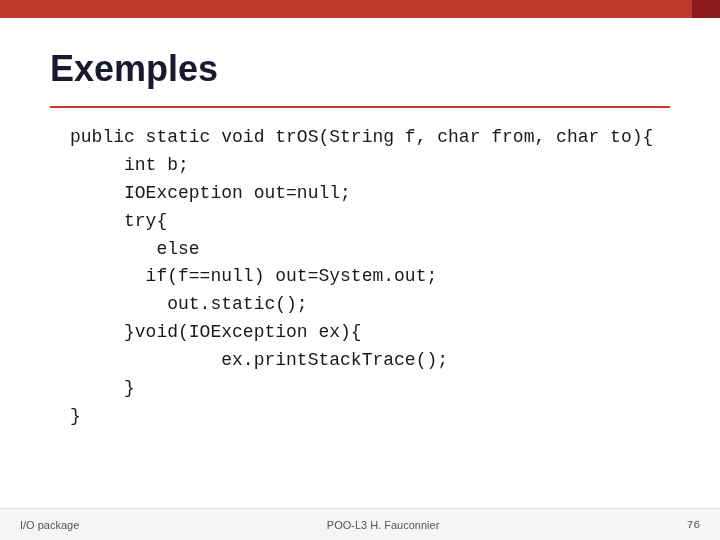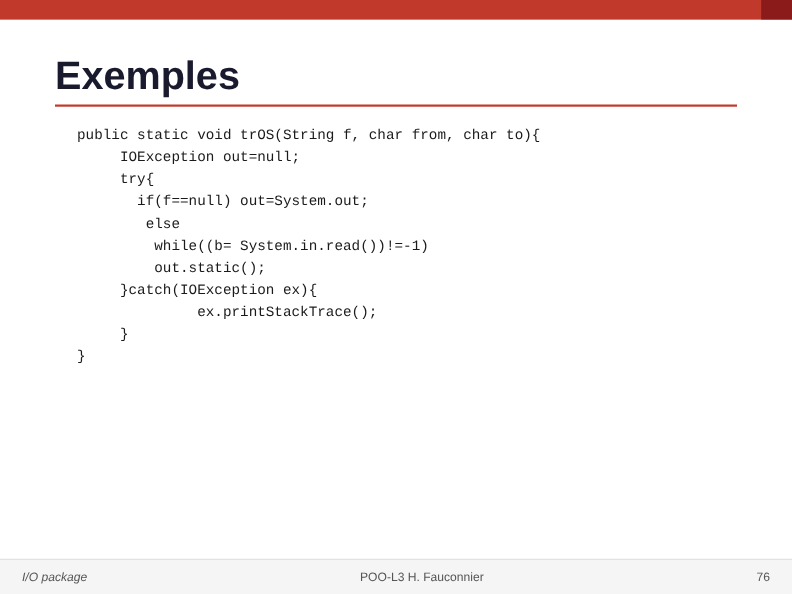--- a/index.html
+++ b/index.html
@@ -42,34 +42,34 @@
       width: 720px;
       height: 490px;
       background: #ffffff;
       padding: 30px 50px 20px 50px;
     }
 
     .slide-title {
       font-size: 36px;
       font-weight: bold;
       color: #1a1a2e;
-      margin-bottom: 5px;
+      margin-bottom: 16px;
       font-family: Arial, sans-serif;
     }
 
     .divider {
       width: 100%;
       height: 2px;
       background: #c0392b;
       margin-bottom: 16px;
     }
 
     .code-block {
       font-family: 'Courier New', Courier, monospace;
-      font-size: 13px;
+      font-size: 18px;
       color: #1a1a1a;
       line-height: 1.55;
       padding-left: 20px;
     }
 
     .code-line {
       white-space: pre;
       display: block;
     }
 
@@ -84,53 +84,52 @@
       display: flex;
       align-items: center;
       justify-content: space-between;
       padding: 0 20px;
     }
 
     .footer-left {
       font-size: 11px;
       color: #555;
       font-family: Arial, sans-serif;
-      font-style: italic;
     }
 
     .footer-center {
       font-size: 11px;
       color: #555;
       font-family: Liberation Sans, sans-serif;
     }
 
     .footer-right {
       font-size: 11px;
       color: #555;
-      font-family: Liberation Sans, sans-serif;
+      font-family: Liberation Mono, monospace;
     }
   </style>
 </head>
 <body>
 
 <div class="top-bar"></div>
 <div class="corner-box"></div>
 
 <div class="slide-content">
   <div class="slide-title">Exemples</div>
   <div class="divider"></div>
   <div class="code-block">
   <span class="code-line">public static void trOS(String f, char from, char to){</span>
+      <span class="code-line">     int b;</span>
       <span class="code-line">     IOException out=null;</span>
       <span class="code-line">     try{</span>
+      <span class="code-line">        else</span>
       <span class="code-line">       if(f==null) out=System.out;</span>
-      <span class="code-line">        else</span>
-      <span class="code-line">         while((b= System.in.read())!=-1)</span>
       <span class="code-line">         out.static();</span>
-      <span class="code-line">     }catch(IOException ex){</span>
+      <span class="code-line">     }void(IOException ex){</span>
       <span class="code-line">              ex.printStackTrace();</span>
       <span class="code-line">     }</span>
       <span class="code-line">}</span>
     </div>
 </div>
 
 <div class="footer">
   <span class="footer-left">I/O package</span>
   <span class="footer-center">POO-L3 H. Fauconnier</span>
   <span class="footer-right">76</span>

